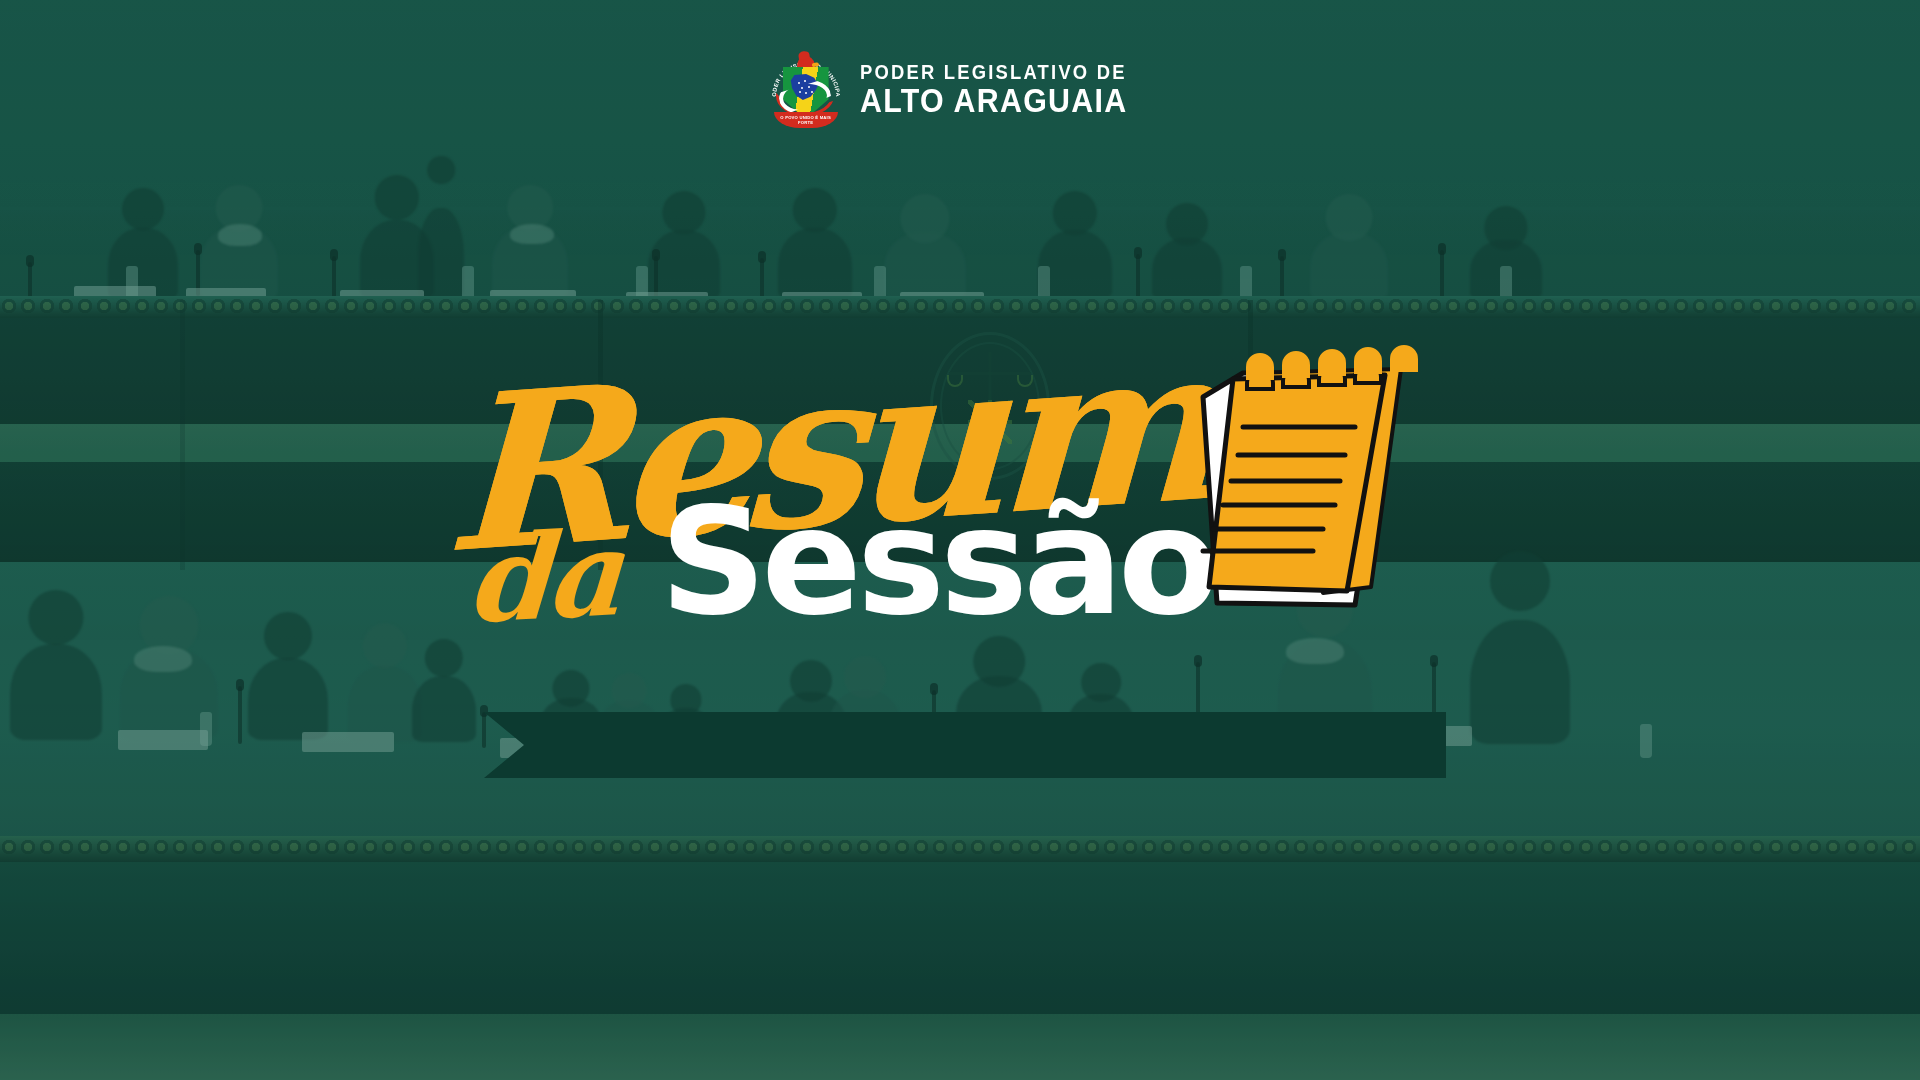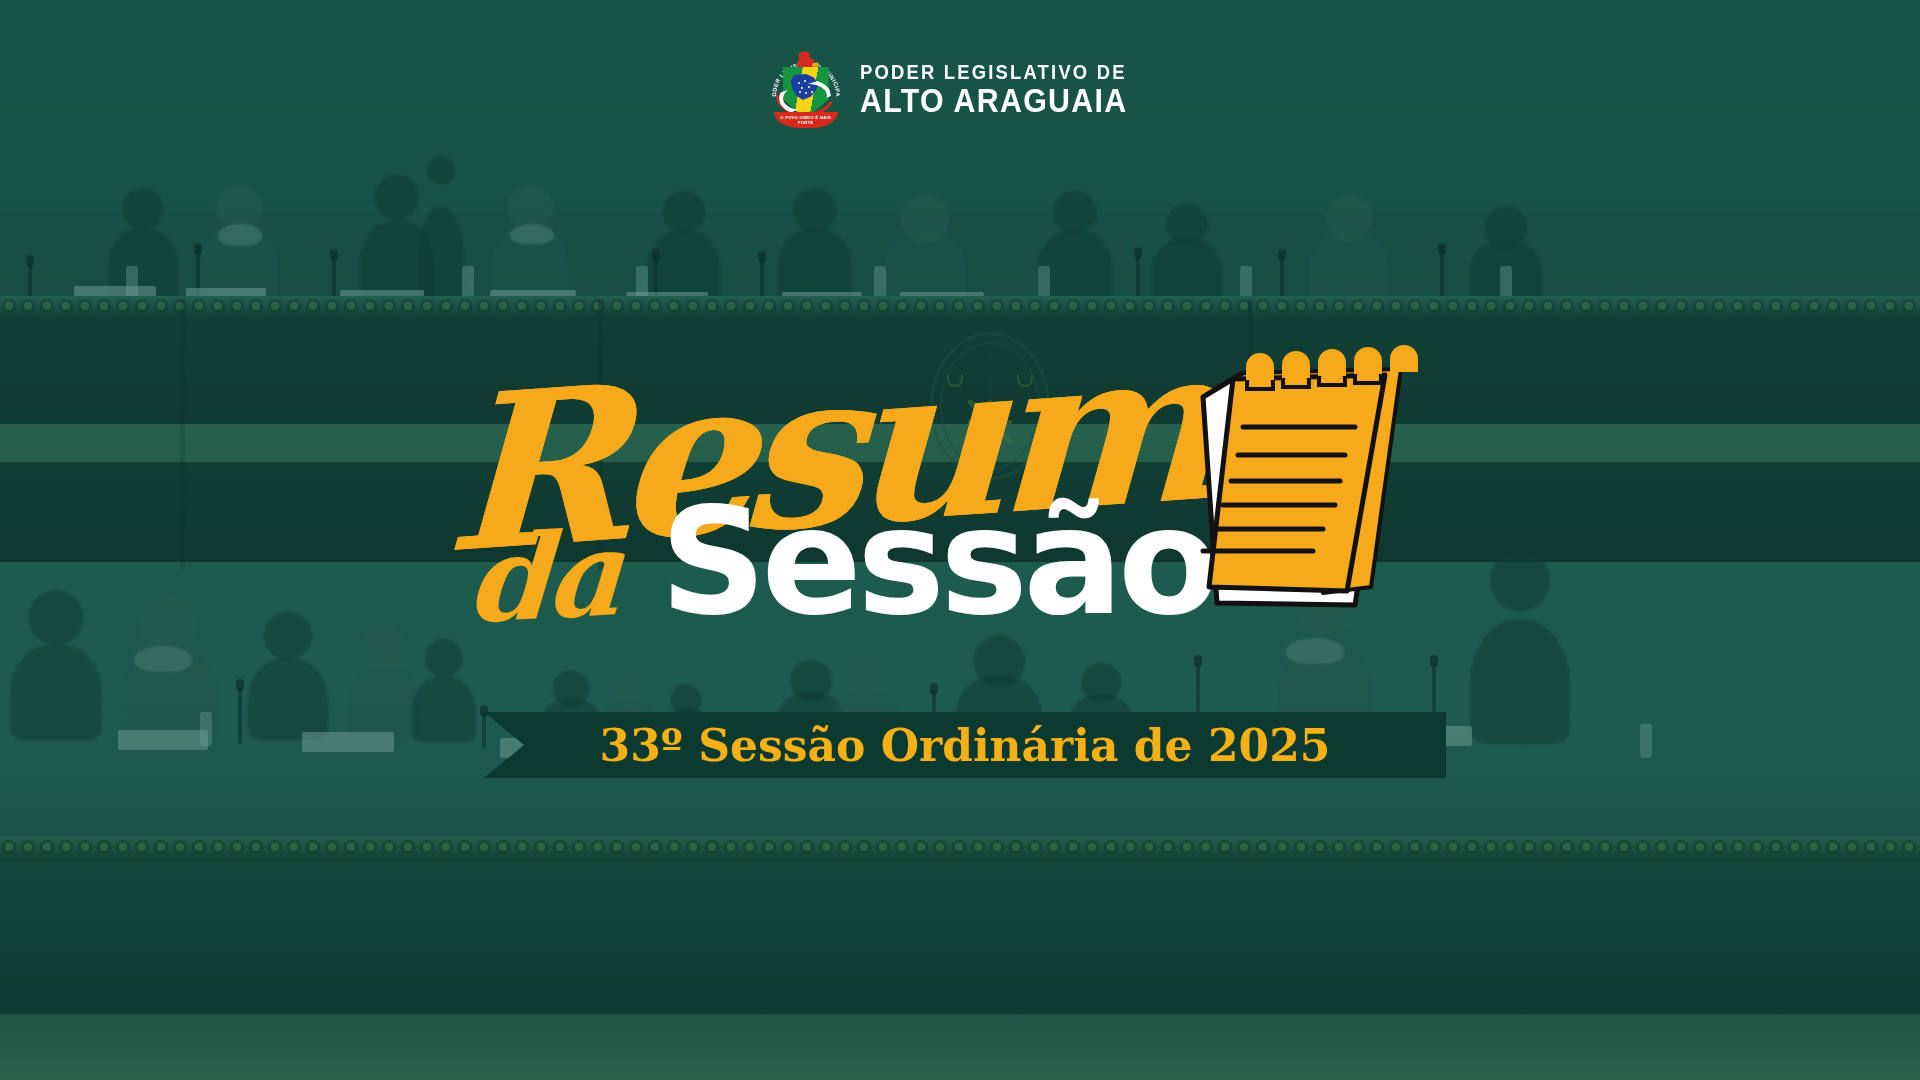--- a/index.html
+++ b/index.html
@@ -356,15 +356,14 @@
         <path d="M52,12 a13,13 0 0 1 26,0 l0,12 l-26,0 Z"></path>
         <path d="M88,10 a13,13 0 0 1 26,0 l0,12 l-26,0 Z"></path>
         <path d="M124,8 a13,13 0 0 1 26,0 l0,12 l-26,0 Z"></path>
         <path d="M160,6 a13,13 0 0 1 26,0 l0,12 l-26,0 Z"></path>
         <path d="M196,4 a13,13 0 0 1 26,0 l0,12 l-26,0 Z"></path>
       </g>
     </svg>
   </div>
 
   <div class="ribbon-inner"></div>
-  <div class="ribbon-text">33º Sessão Ordinária de 2025</div>
 
 </div>
 
 </body></html>

